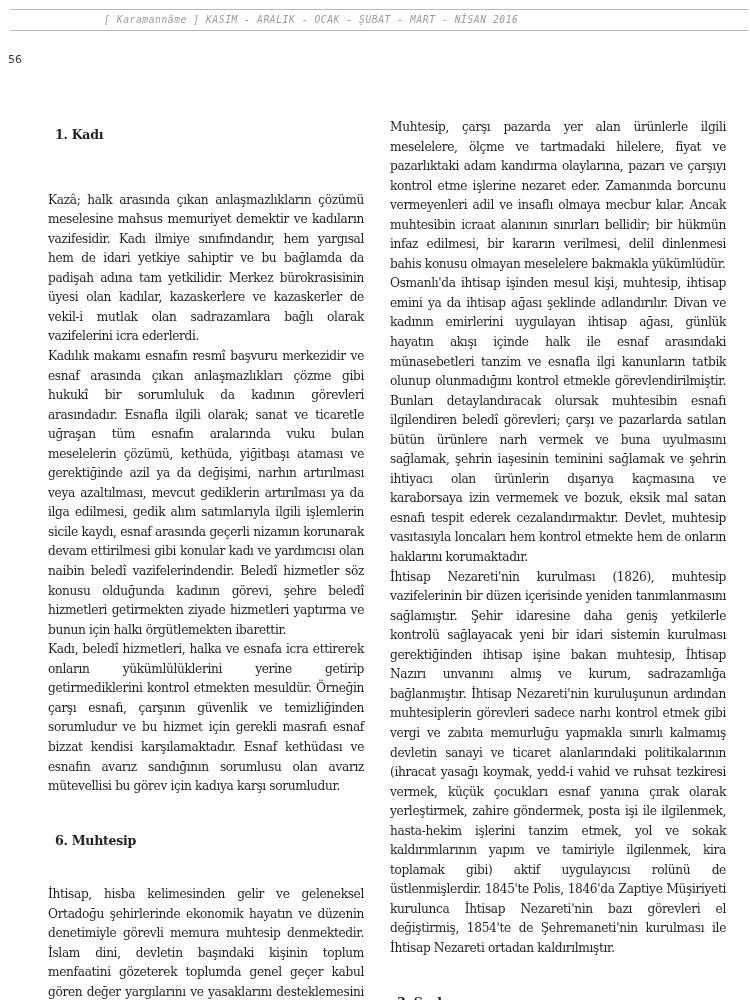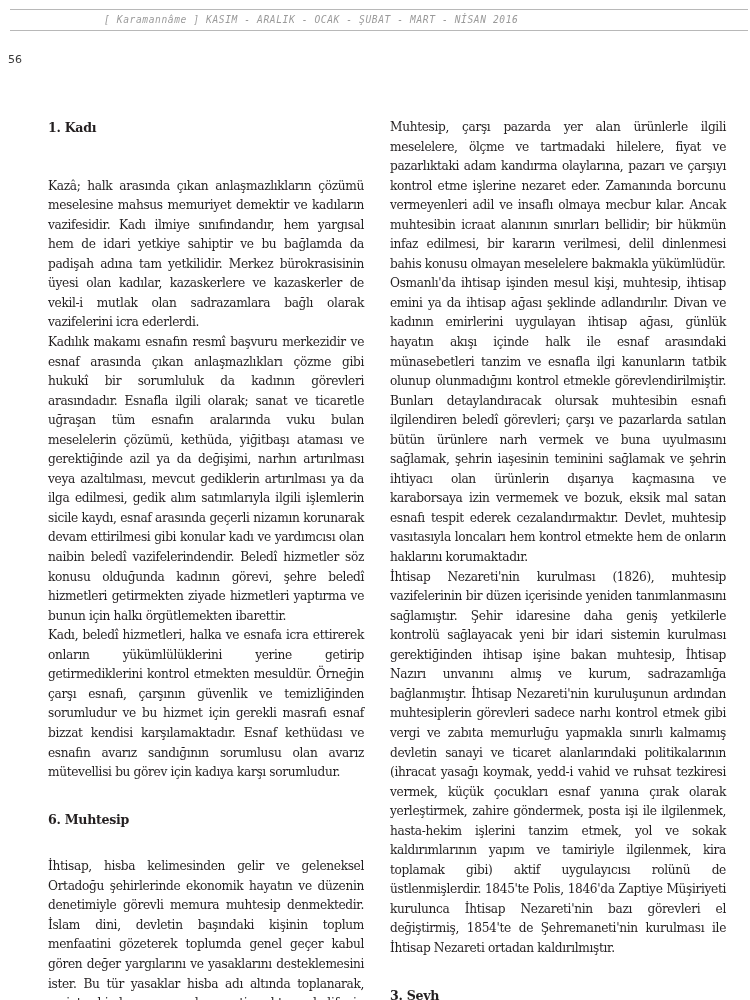--- a/index.html
+++ b/index.html
@@ -6,21 +6,21 @@
   body { width: 750px; height: 1000px; position: relative; overflow: hidden; color: #231f20; }
   .hdr-line { position: absolute; left: 10px; width: 738px; height: 1px; background: #b8b8b8; }
   .hdr-top { top: 9px; }
   .hdr-bot { top: 30px; }
   .page-num { position: absolute; left: 8px; top: 10px; font-family: "DejaVu Sans", sans-serif; font-size: 11px; color: #3a3a3a; line-height: 20px; margin-top: 40px; }
   .running-head { position: absolute; left: 104px; top: 13px; font-family: "DejaVu Sans Mono", monospace; font-size: 9.6px; color: #9a9a9a; letter-spacing: 0.6px; line-height: 14px; white-space: nowrap; font-style: italic; }
   .col { position: absolute; top: 118px; font-family: "DejaVu Serif", serif; font-size: 12.2px; line-height: 19.55px; text-align: justify; }
   .col-left { left: 48px; width: 316px; }
   .col-right { left: 390px; width: 336px; }
   .col p { margin: 0; letter-spacing: -0.35px; word-spacing: 0px; }
-  .col h2 { margin: 0; font-size: 12.6px; font-weight: bold; line-height: 19.55px; letter-spacing: -0.3px; }
+  .col h2 { margin: 7px; font-size: 12.6px; font-weight: bold; line-height: 19.55px; letter-spacing: -0.3px; }
   .gap1 { height: 19.55px; }
   .gap2 { height: 39.1px; }
 </style>
 </head>
 <body>
 
 <div>
   <div class="hdr-line hdr-top"></div>
   <div class="page-num">56</div>
   <div class="running-head">[ Karamannâme ]   KASIM - ARALIK - OCAK - ŞUBAT - MART - NİSAN  2016</div>

